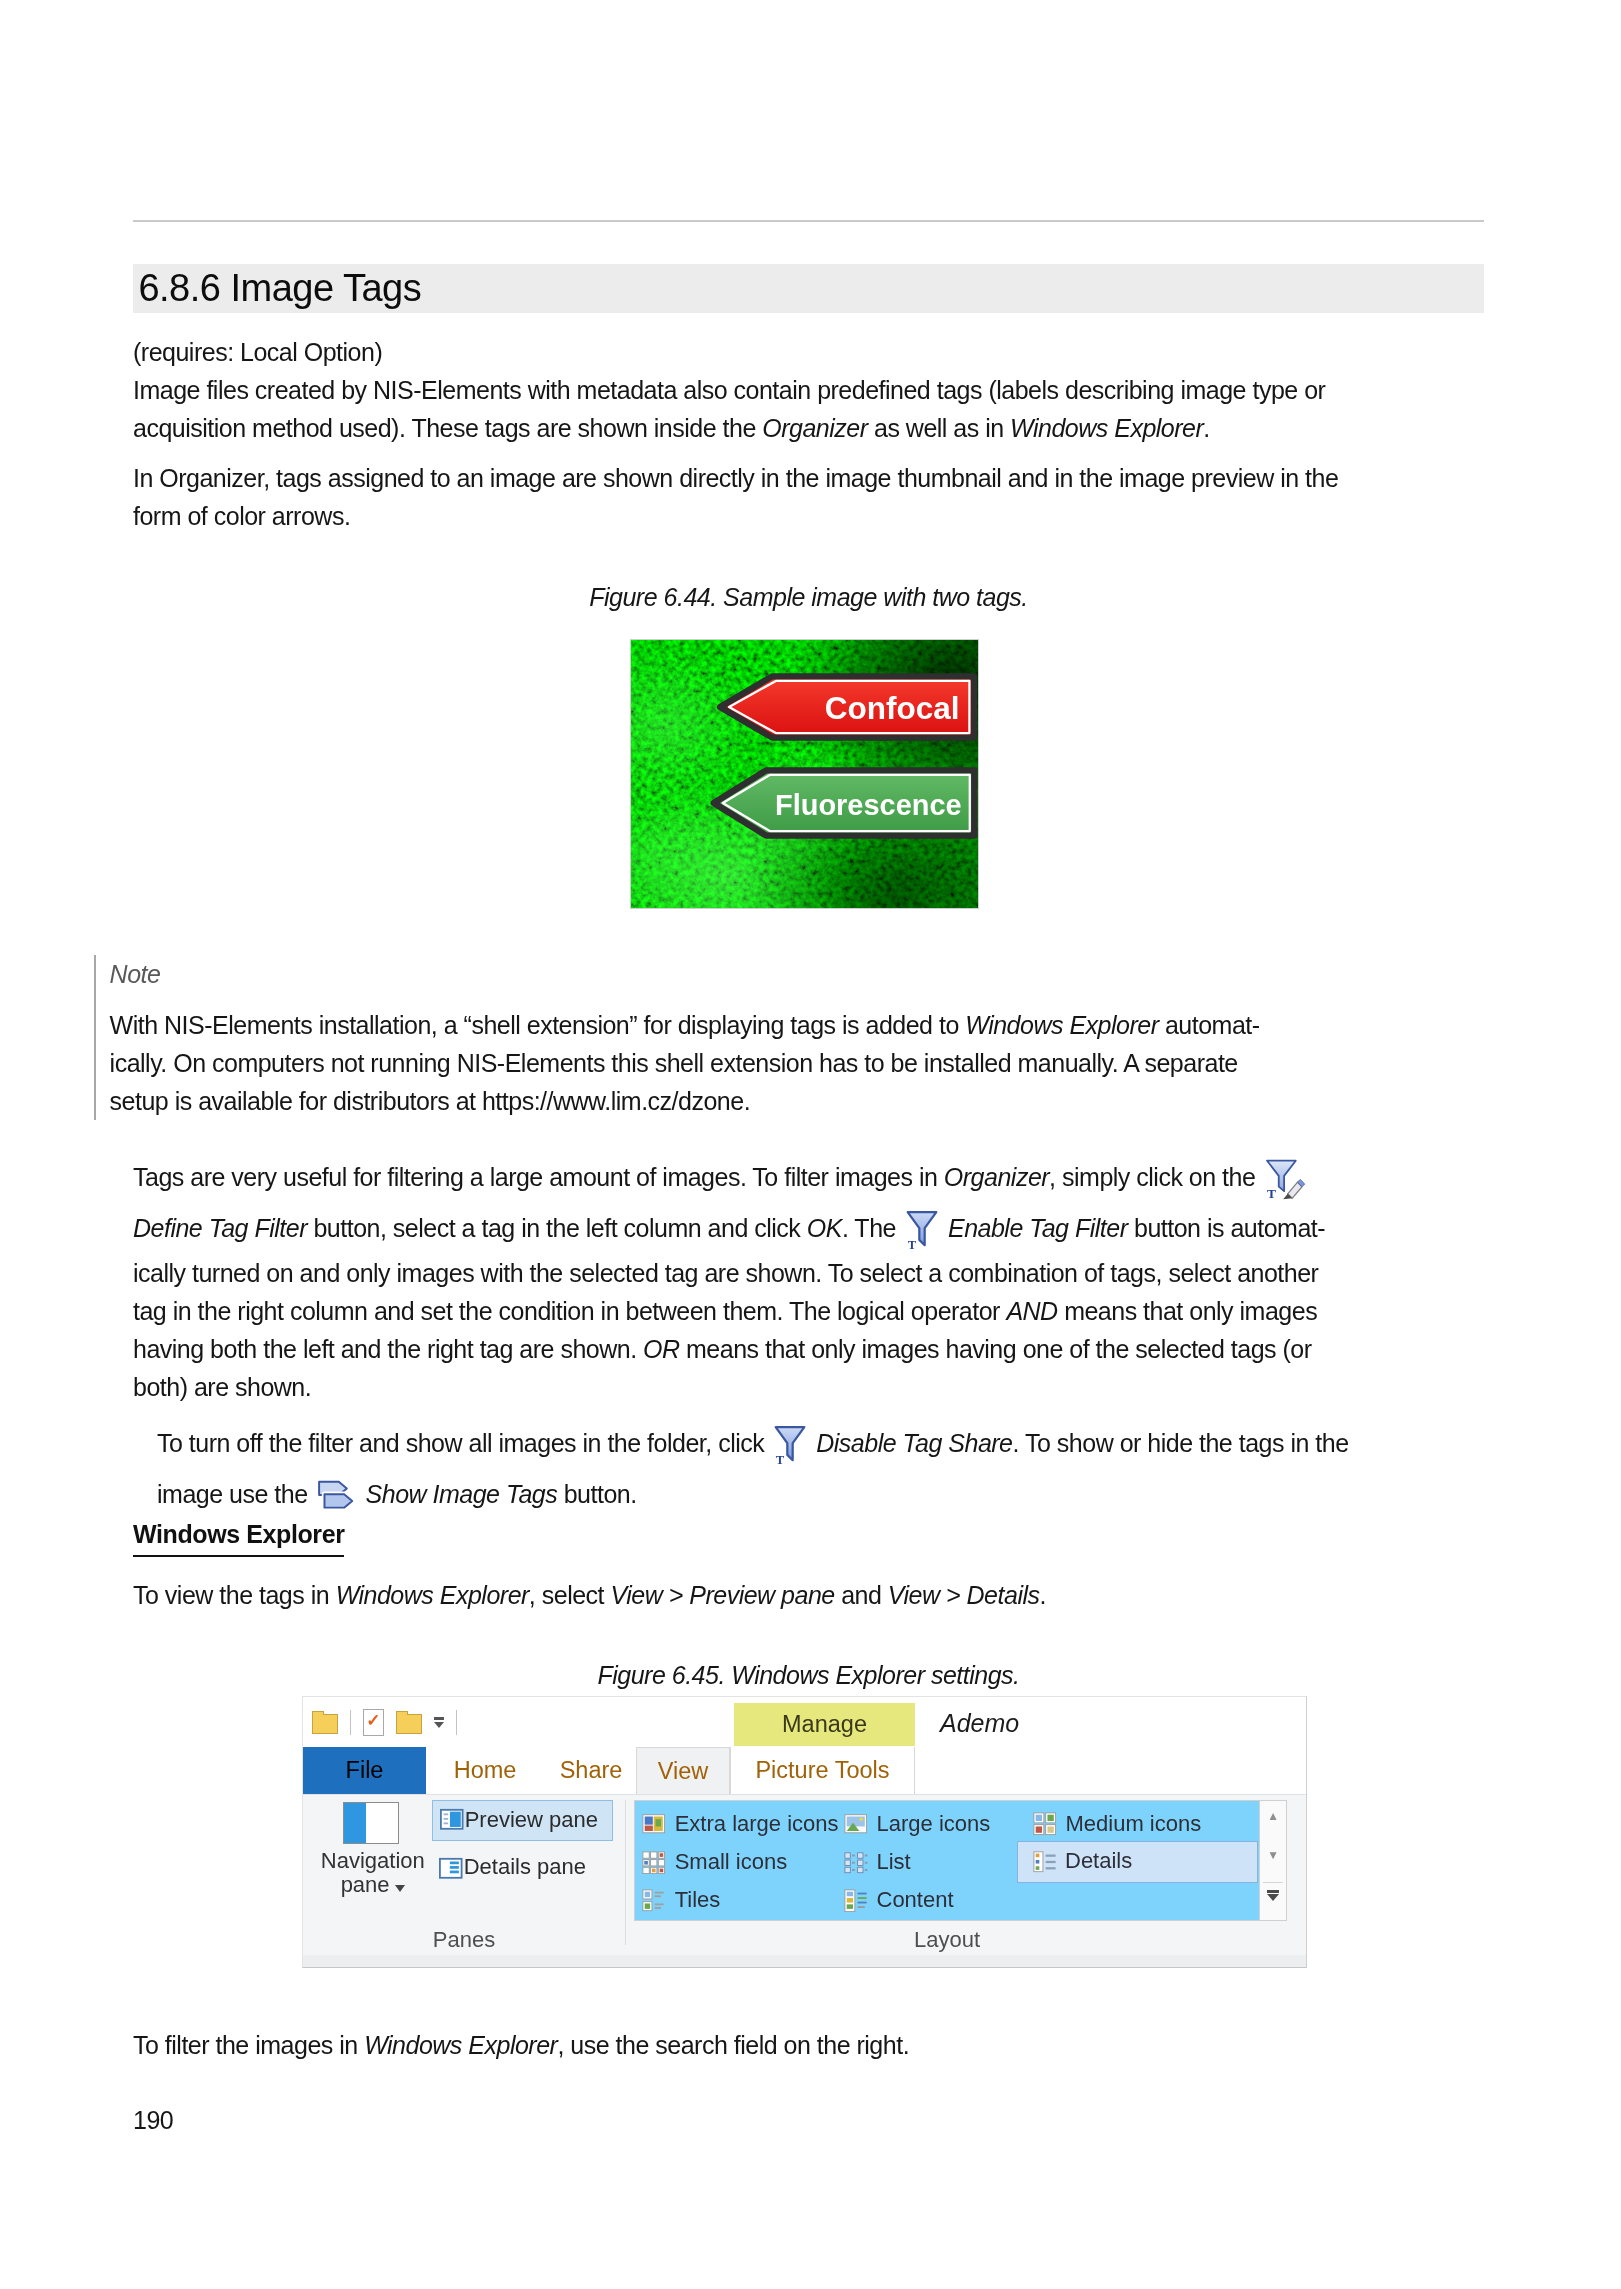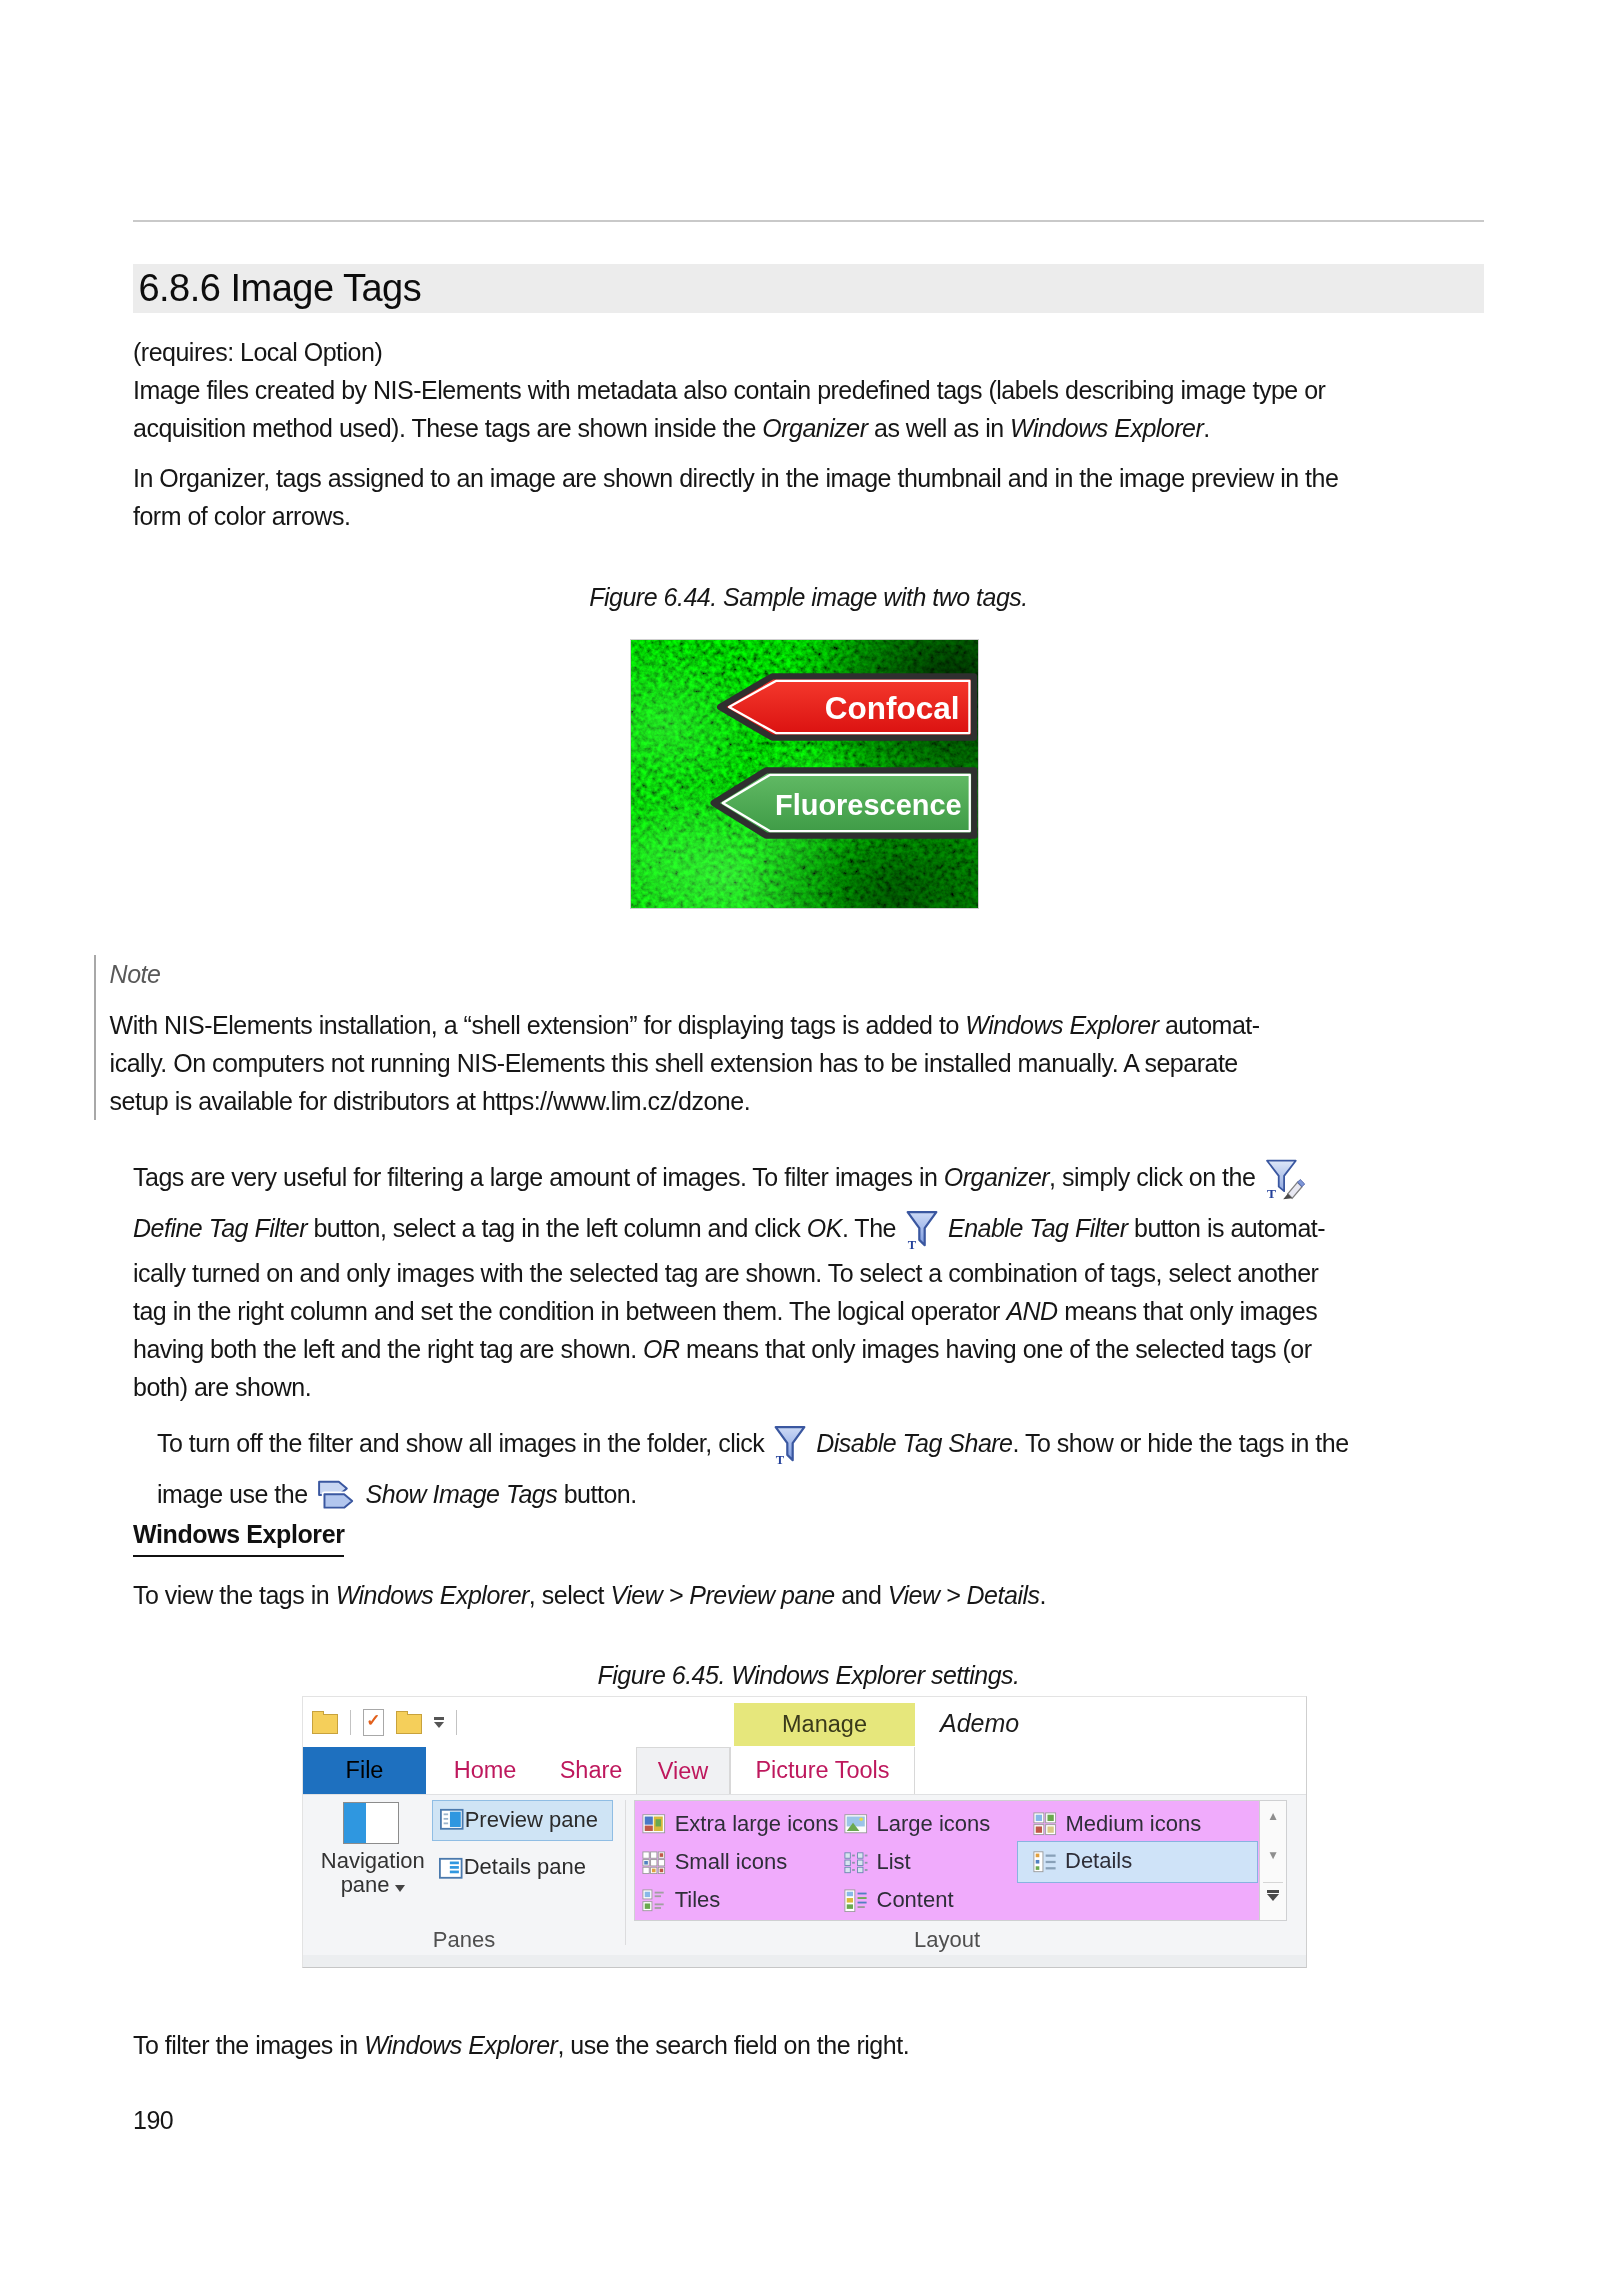--- a/index.html
+++ b/index.html
@@ -58,41 +58,41 @@
   .qat-doc{width:19px;height:24.4px;background:#fff;border:0.9px solid #a8a8a8;color:#e2601c;
     font-size:17px;font-weight:bold;line-height:22.6px;text-align:center;}
   .qat-caret{display:flex;flex-direction:column;align-items:center;gap:1.8px;}
   .qat-caret .bar{width:10px;height:2.7px;background:#555;}
   .qat-caret .tri{width:0;height:0;border-left:5.4px solid transparent;border-right:5.4px solid transparent;border-top:6.3px solid #555;}
   .manage-tab{position:absolute;left:431px;top:6.3px;width:181px;height:43px;background:#e6e77c;
     text-align:center;line-height:43px;font-size:23.5px;color:#3a3a1a;}
   .win-title{position:absolute;left:637px;top:8.1px;height:36px;line-height:36px;font-size:25px;color:#1c1c1c;font-style:italic;}
 
   .tab-row{position:absolute;left:0;top:50px;width:100%;height:47px;background:#fff;}
-  .tab{position:absolute;top:0;height:47px;line-height:47px;text-align:center;font-size:23.5px;color:#be185d;box-sizing:border-box;}
+  .tab{position:absolute;top:0;height:47px;line-height:47px;text-align:center;font-size:23.5px;color:#a16207;box-sizing:border-box;}
   .tab-file{left:0;width:123px;background:#1e70bf;color:#000000;}
   .tab-home{left:123px;width:118px;}
   .tab-share{left:241px;width:94px;}
   .tab-view{left:333px;width:94px;background:#f0f1f3;border:0.9px solid #d8d8d8;border-bottom:none;}
   .tab-pt{left:427px;width:185px;background:#fff;border-left:0.9px solid #d8d8d8;border-right:0.9px solid #d8d8d8;}
 
   .ribbon{position:absolute;left:0;top:97px;width:100%;height:173px;background:#f4f5f7;border-top:0.9px solid #e0e1e3;box-sizing:border-box;}
   .nav-btn{position:absolute;left:40px;top:7.2px;width:56px;height:42px;border:1.8px solid #8c8c8c;
     background:linear-gradient(to right,#2f97e0 0 40%, #ffffff 40%);box-sizing:border-box;}
   .nav-label{position:absolute;left:1.8px;top:54px;width:136px;text-align:center;font-size:22px;color:#333;line-height:24.4px;}
   .nav-label .tri{display:inline-block;width:0;height:0;border-left:5.4px solid transparent;border-right:5.4px solid transparent;border-top:7.2px solid #444;margin-left:5.4px;}
   .pane-btn{position:absolute;left:129px;width:181px;height:41px;display:flex;align-items:center;gap:1px;
     padding-left:7.2px;box-sizing:border-box;font-size:22px;color:#2b2b2b;}
   .pane-btn.selected{background:#cfe4f5;border:1.8px solid #8fbde4;}
   #preview-btn{top:4.5px;}
   #detailspane-btn{top:44px;align-items:flex-end;}
   .group-label{position:absolute;bottom:14.5px;text-align:center;font-size:22px;color:#4f4f4f;}
   .group-sep{position:absolute;left:322px;top:5.4px;bottom:22px;width:0.9px;background:#dcdcde;}
 
-  .layout-listbox{position:absolute;left:331px;top:5.4px;width:626px;height:121px;background:#f0abfc;border:0.9px solid #cfd0d2;box-sizing:border-box;}
+  .layout-listbox{position:absolute;left:331px;top:5.4px;width:626px;height:121px;background:#7dd3fc;border:0.9px solid #cfd0d2;box-sizing:border-box;}
   .li-item{position:absolute;display:flex;align-items:center;gap:9px;height:38px;font-size:22px;color:#2e2e38;white-space:nowrap;}
   .sel-box{position:absolute;left:382px;top:40px;width:241px;height:42px;background:#cfe3f8;border:1.8px solid #88b3e0;box-sizing:border-box;}
   .sel-box .li-item{left:14.5px;top:0px;}
   .layout-scroll{position:absolute;left:957px;top:5.4px;width:27px;height:121px;background:#fafafa;border:0.9px solid #cfd0d2;border-left:none;box-sizing:border-box;}
   .sb-glyph{position:absolute;left:0;width:100%;text-align:center;font-size:11.8px;color:#8e8e8e;}
   .sb-more{position:absolute;left:6.3px;top:89px;width:13.6px;display:flex;flex-direction:column;align-items:center;gap:0.9px;}
   .sb-more .bar{width:11.8px;height:2.7px;background:#4a4a4a;}
   .sb-more .tri{width:0;height:0;border-left:6.3px solid transparent;border-right:6.3px solid transparent;border-top:7.2px solid #4a4a4a;}
   .sb-divider{position:absolute;left:2.7px;right:2.7px;top:81px;height:0.9px;background:#d5d5d5;}
   .bottom-strip{position:absolute;left:0;bottom:0;width:100%;height:11.8px;background:#eceef0;}

